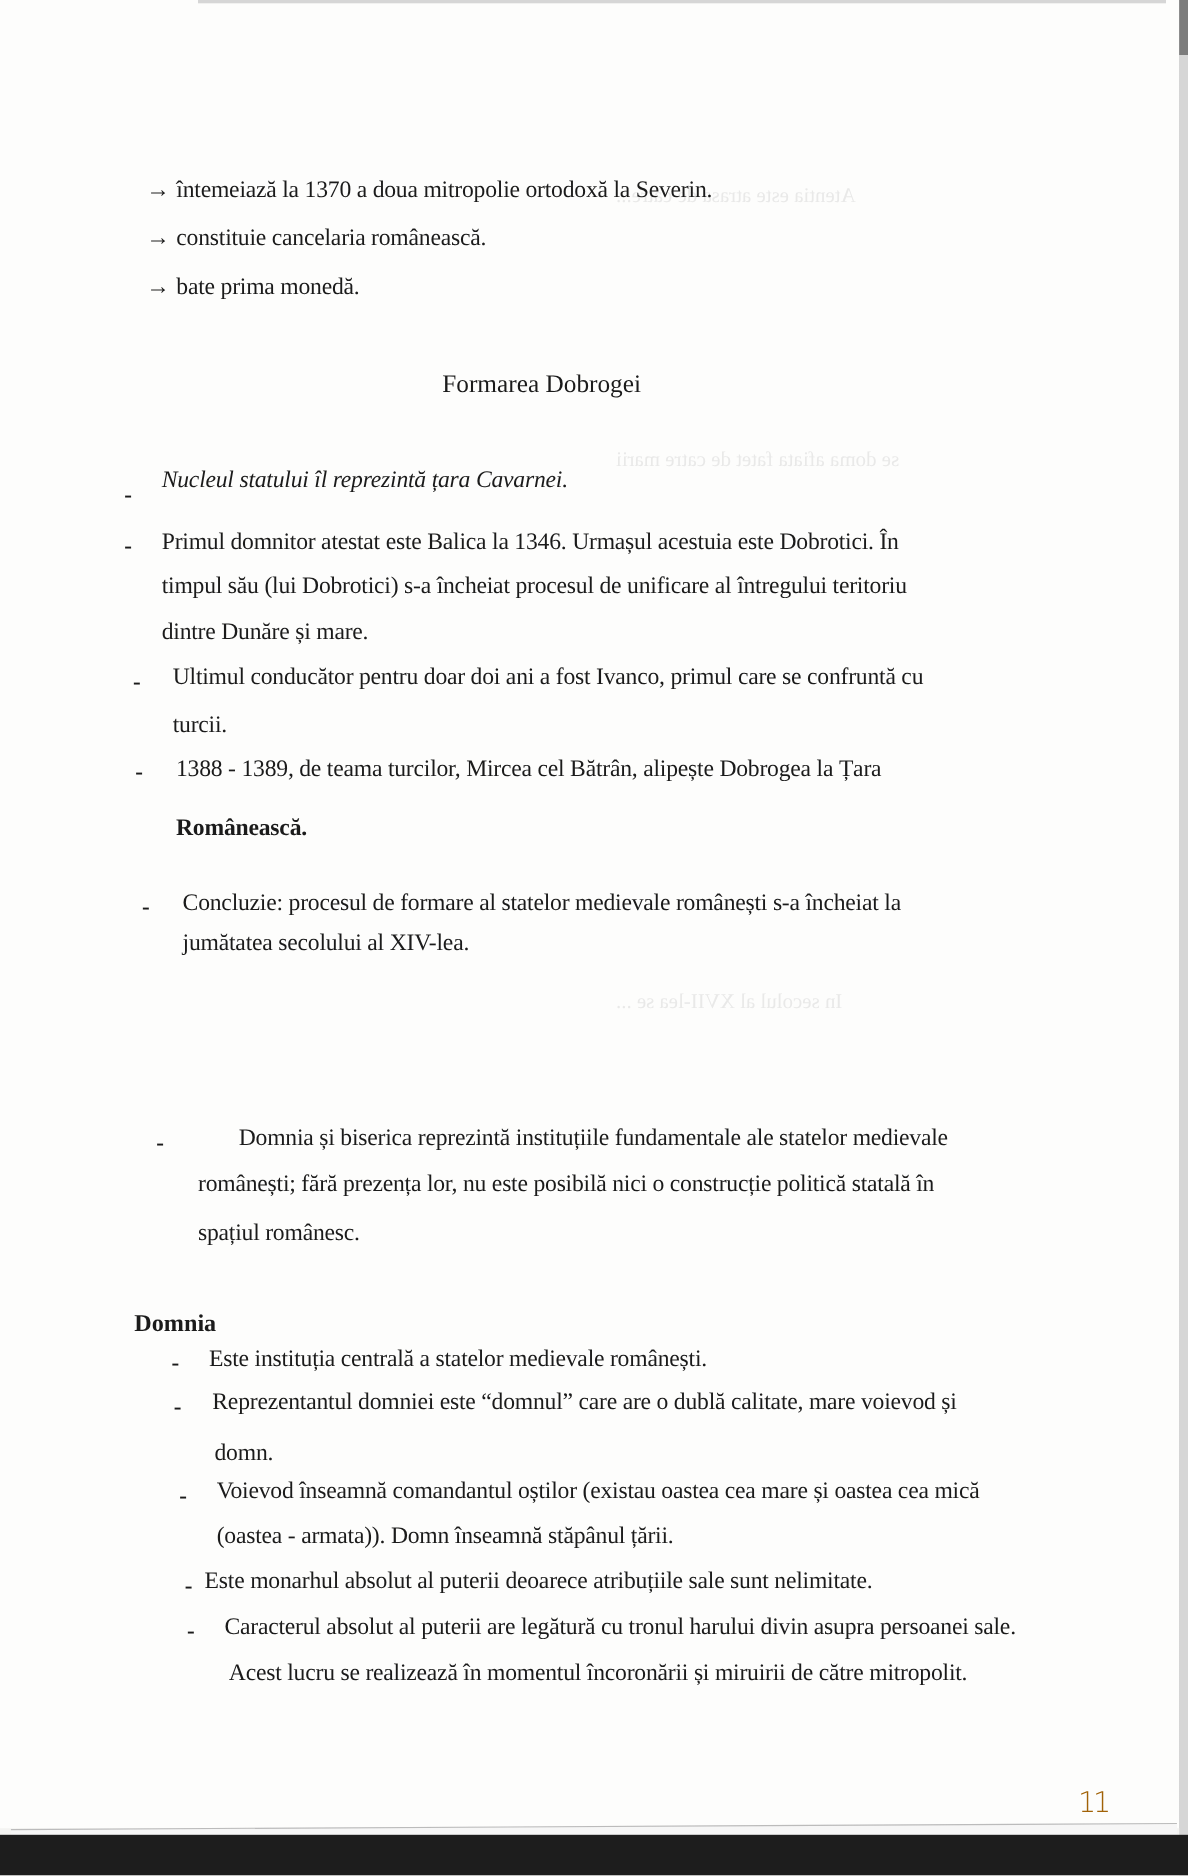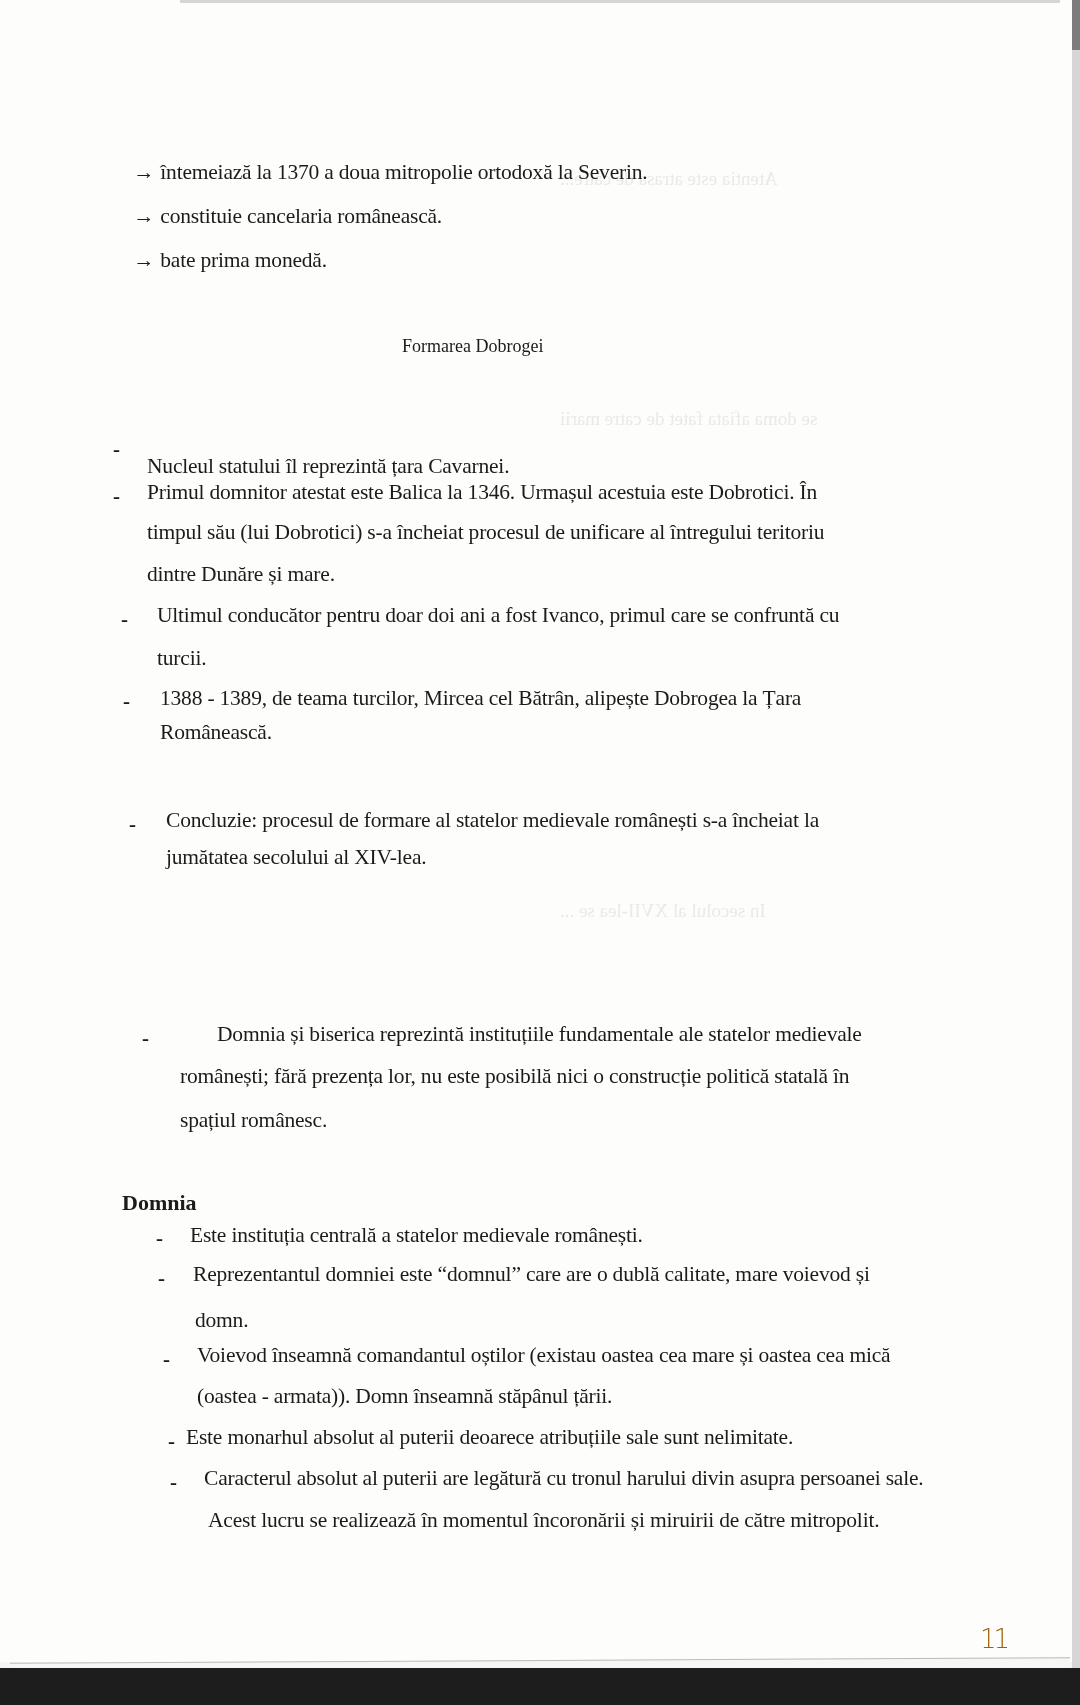--- a/index.html
+++ b/index.html
@@ -16,21 +16,21 @@
     border-right: 1px solid #c9c9c9;
   }
   .top-edge { position:absolute; left:180px; top:0; width:880px; height:3px; background:#bdbdbd; opacity:.6; }
   .right-strip { position:absolute; right:0; top:0; width:8px; height:1705px; background:linear-gradient(#7c7c7c 0 50px, #d6d6d6 50px 100%); }
   .bottom-dark { position:absolute; left:0; top:1668px; width:1080px; height:37px; background:#1d1d1d; }
   .bottom-sheet { position:absolute; left:10px; top:1660px; width:1060px; height:14px; background:#f6f6f6; border-top:1px solid #bbb; transform: rotate(-0.3deg); }
   .ghost { position:absolute; color:#d9d9d9; font-size:19px; white-space:nowrap; transform: scaleX(-1); opacity:.55; }
 
   .line { position:absolute; font-size:21.5px; white-space:nowrap; letter-spacing:-0.2px; }
   .arrow { margin-right:6px; }
-  .heading { position:absolute; font-size:18px; white-space:nowrap; }
+  .heading { position:absolute; font-size:23px; white-space:nowrap; }
   .subhead { position:absolute; font-size:22px; font-weight:bold; }
   .dash { position:absolute; font-size:21px; font-weight:bold; }
   .page-num { position:absolute; left:980px; top:1624px; font-family:"DejaVu Sans", sans-serif; font-size:26px; color:#a16207; font-weight:200; letter-spacing:-3px; }
 </style>
 </head>
 <body>
 
 <div class="page">
   <div class="top-edge"></div>
 
@@ -38,34 +38,34 @@
   <div class="ghost" style="left:560px;top:408px;">se doma afiata fatet de catre marii</div>
   <div class="ghost" style="left:560px;top:900px;">In secolul al XVII-lea se ...</div>
 
   <div class="line" style="left:133px;top:160px;"><span class="arrow">→</span><span>întemeiază la 1370 a doua mitropolie ortodoxă la Severin.</span></div>
   <div class="line" style="left:133px;top:204px;"><span class="arrow">→</span><span>constituie cancelaria românească.</span></div>
   <div class="line" style="left:133px;top:248px;"><span class="arrow">→</span><span>bate prima monedă.</span></div>
 
   <div class="heading" style="left:402px;top:336px;">Formarea Dobrogei</div>
 
   <span class="dash" style="left:113px;top:437px;">-</span>
-  <div class="line" style="left:147px;top:454px;">Nucleul statului îl reprezintă țara Cavarnei.</div>
+  <div class="line" style="left:147px;top:424px;font-style:italic;">Nucleul statului îl reprezintă țara Cavarnei.</div>
 
   <span class="dash" style="left:113px;top:484px;">-</span>
   <div class="line" style="left:147px;top:480px;">Primul domnitor atestat este Balica la 1346. Urmașul acestuia este Dobrotici. În</div>
   <div class="line" style="left:147px;top:520px;">timpul său (lui Dobrotici) s-a încheiat procesul de unificare al întregului teritoriu</div>
   <div class="line" style="left:147px;top:562px;">dintre Dunăre și mare.</div>
 
   <span class="dash" style="left:121px;top:607px;">-</span>
   <div class="line" style="left:157px;top:603px;">Ultimul conducător pentru doar doi ani a fost Ivanco, primul care se confruntă cu</div>
   <div class="line" style="left:157px;top:646px;">turcii.</div>
 
   <span class="dash" style="left:123px;top:689px;">-</span>
   <div class="line" style="left:160px;top:686px;">1388 - 1389, de teama turcilor, Mircea cel Bătrân, alipește Dobrogea la Țara</div>
-  <div class="line" style="left:160px;top:720px;">Românească.</div>
+  <div class="line" style="left:160px;top:740px;font-weight:bold;">Românească.</div>
 
   <span class="dash" style="left:129px;top:812px;">-</span>
   <div class="line" style="left:166px;top:808px;">Concluzie: procesul de formare al statelor medievale românești s-a încheiat la</div>
   <div class="line" style="left:166px;top:845px;">jumătatea secolului al XIV-lea.</div>
 
 
   <span class="dash" style="left:142px;top:1026px;">-</span>
   <div class="line" style="left:180px;top:1022px;margin-left:37px;">Domnia și biserica reprezintă instituțiile fundamentale ale statelor medievale</div>
   <div class="line" style="left:180px;top:1064px;">românești; fără prezența lor, nu este posibilă nici o construcție politică statală în</div>
   <div class="line" style="left:180px;top:1108px;">spațiul românesc.</div>

